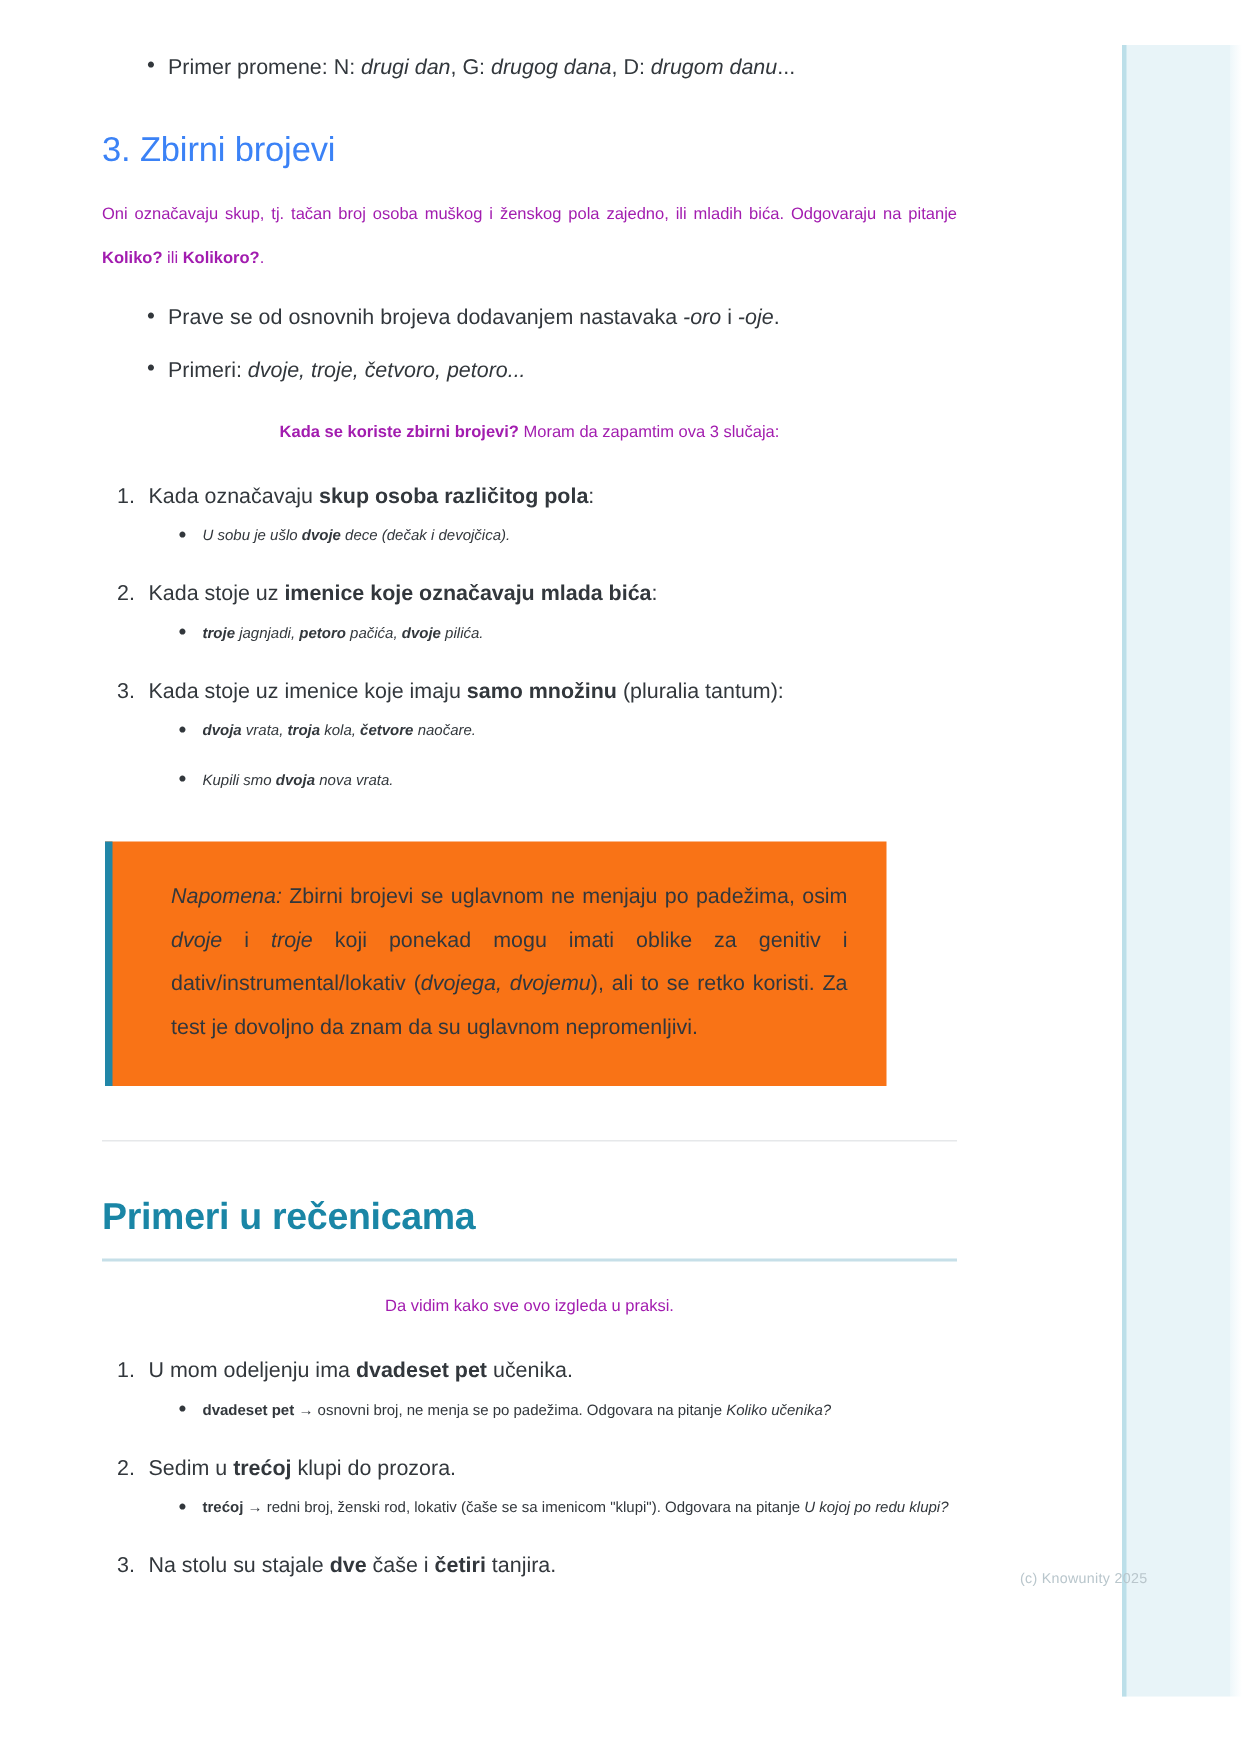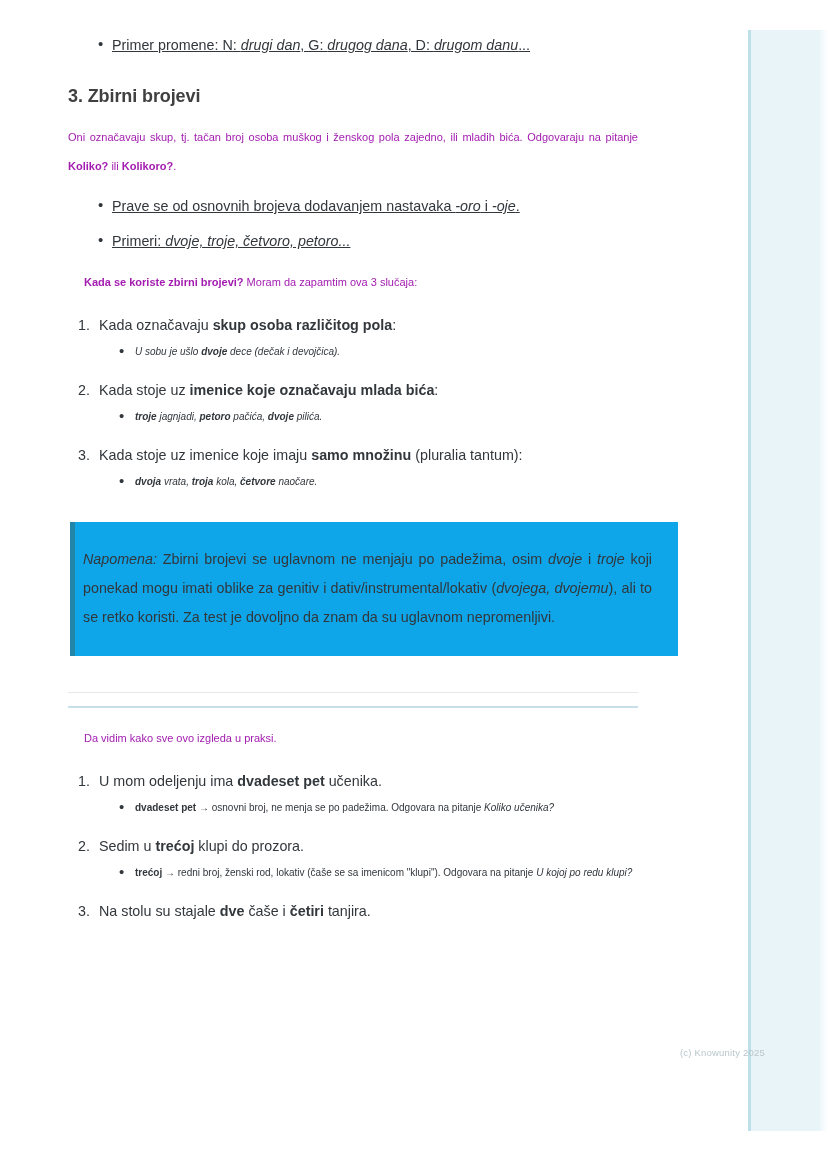--- a/index.html
+++ b/index.html
@@ -57,48 +57,47 @@
     margin: 36px 0 0 0;
     letter-spacing: -0.2px;
   }
   .h1-underline {
     height: 2px;
     background: #c6dfe8;
     margin: 13px 0 0 0;
   }
 
   h2.sub-title {
-    color: #404040;
-    font-size: 18px;
-    font-weight: bold;
+    color: #3b82f6;
+    font-size: 23px;
+    font-weight: normal;
     margin: 30px 0 0 0;
     letter-spacing: -0.1px;
   }
 
   p.para {
     font-size: 11px;
     line-height: 29px;
     margin: 16px 0 0 0;
     text-align: justify;
     color: #a21caf;
   }
-  p.para.plain { text-align: left; margin-left: 16px; }
+  p.para.plain { text-align: center; }
 
   ul.bullets {
     margin: 14px 0 0 0;
     padding-left: 30px;
     list-style: none;
   }
   ul.bullets > li {
     font-size: 14.3px;
     line-height: 22px;
     margin-bottom: 13px;
     position: relative;
     padding-left: 14px;
-    text-decoration: underline;
   }
   ul.bullets > li::before {
     content: "\2022";
     position: absolute;
     left: 0;
     top: -1px;
     font-size: 15px;
     color: #32373c;
   }
 
@@ -138,25 +137,25 @@
     content: "\2022";
     position: absolute;
     left: 0;
     top: -1px;
     font-size: 15px;
   }
   ol.numbers ul.sub > li:last-child { margin-bottom: 0; }
 
   .note-box {
     margin: 28px 0 0 2px;
-    background: #0ea5e9;
+    background: #f97316;
     border-left: 5px solid #2186a7;
-    padding: 23px 26px 24px 8px;
+    padding: 23px 26px 24px 39px;
     box-sizing: border-box;
-    width: 608px;
+    width: 521px;
   }
   .note-box p {
     margin: 0;
     font-size: 14.3px;
     line-height: 29px;
     text-align: justify;
     color: #32373c;
   }
 
   hr.divider {
@@ -228,32 +227,36 @@
             <b><i>troje</i></b><i> jagnjadi, </i><b><i>petoro</i></b><i> pačića, </i><b><i>dvoje</i></b><i> pilića.</i>
           </li>
         </ul>
       </li>
       <li>
         <span>Kada stoje uz imenice koje imaju </span><b>samo množinu</b><span> (pluralia tantum):</span>
         <ul class="sub">
           <li>
             <b><i>dvoja</i></b><i> vrata, </i><b><i>troja</i></b><i> kola, </i><b><i>četvore</i></b><i> naočare.</i>
           </li>
+          <li>
+            <i>Kupili smo </i><b><i>dvoja</i></b><i> nova vrata.</i>
+          </li>
         </ul>
       </li>
     </ol>
 
     <div class="note-box">
       <p>
         <i>Napomena:</i><span> Zbirni brojevi se uglavnom ne menjaju po padežima, osim </span><i>dvoje</i><span> i </span><i>troje</i><span> koji ponekad mogu imati oblike za genitiv i dativ/instrumental/lokativ (</span><i>dvojega, dvojemu</i><span>), ali to se retko koristi. Za test je dovoljno da znam da su uglavnom nepromenljivi.</span>
       </p>
     </div>
 
     <hr class="divider">
 
+    <h1 class="section-title">Primeri u rečenicama</h1>
     <div class="h1-underline"></div>
 
     <p class="para plain">Da vidim kako sve ovo izgleda u praksi.</p>
 
     <ol class="numbers">
       <li>
         <span>U mom odeljenju ima </span><b>dvadeset pet</b><span> učenika.</span>
         <ul class="sub">
           <li>
             <b>dvadeset pet</b><span> → osnovni broj, ne menja se po padežima. Odgovara na pitanje </span><i>Koliko učenika?</i>

